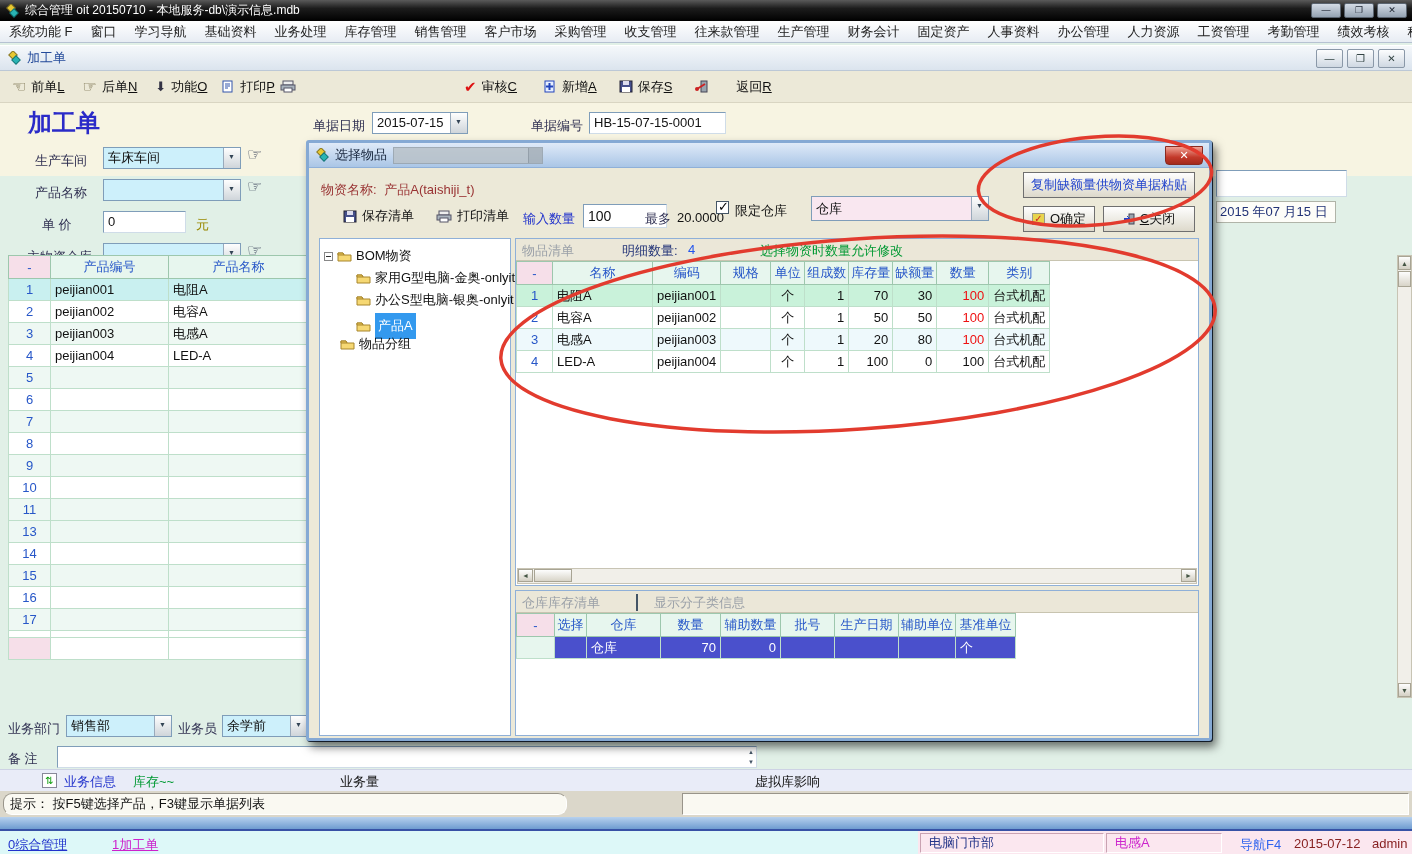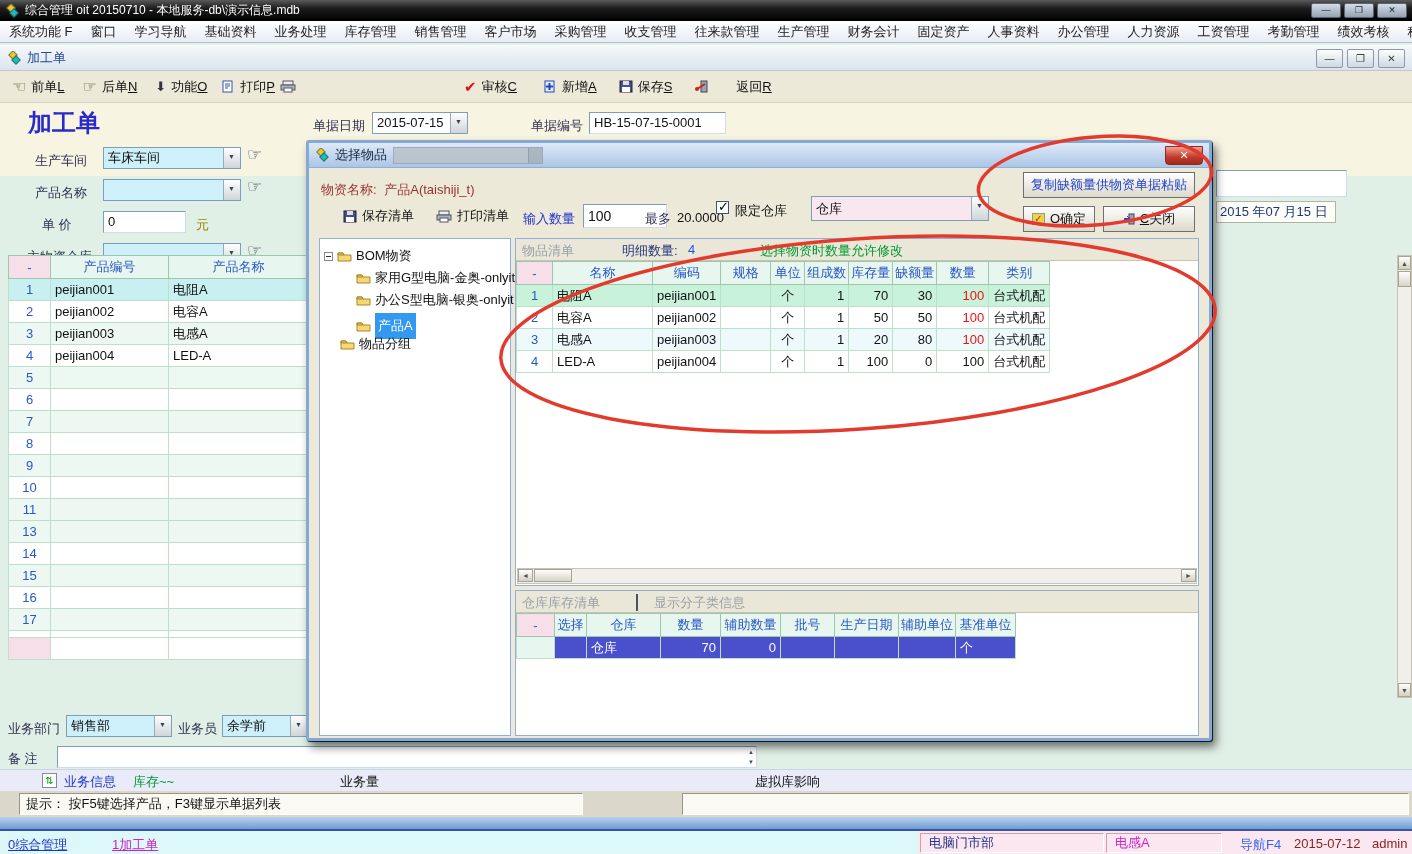--- a/index.html
+++ b/index.html
@@ -391,21 +391,21 @@
 
   <div class="inforow">
     <span class="abs" style="left:42px;top:3px;width:15px;height:15px;border:1px solid #889;background:#fff;color:#090;font-size:10px;text-align:center;line-height:14px;">⇅</span>
     <span class="abs link-blue" style="left:64px;top:3px;text-decoration:none;">业务信息</span>
     <span class="abs greentxt" style="left:133px;top:3px;">库存~~</span>
     <span class="abs" style="left:340px;top:3px;">业务量</span>
     <span class="abs" style="left:755px;top:3px;">虚拟库影响</span>
   </div>
 
   <div class="hintbar">
-    <div class="hpanel" style="left:19px;width:564px;">提示： 按F5键选择产品，F3键显示单据列表</div>
+    <div class="hpanel" style="left:3px;width:564px;border-radius:9px;">提示： 按F5键选择产品，F3键显示单据列表</div>
     <div class="hpanel" style="left:682px;right:3px;"></div>
   </div>
 
   <div class="bluestrip"></div>
 
   <div class="statusbar">
     <div class="pinkarea"></div>
     <span class="abs link-blue" style="left:8px;top:5px;">0综合管理</span>
     <span class="abs link-mag" style="left:112px;top:5px;">1加工单</span>
     <span class="scell" style="left:920px;width:184px;color:#223388;">电脑门市部</span>

